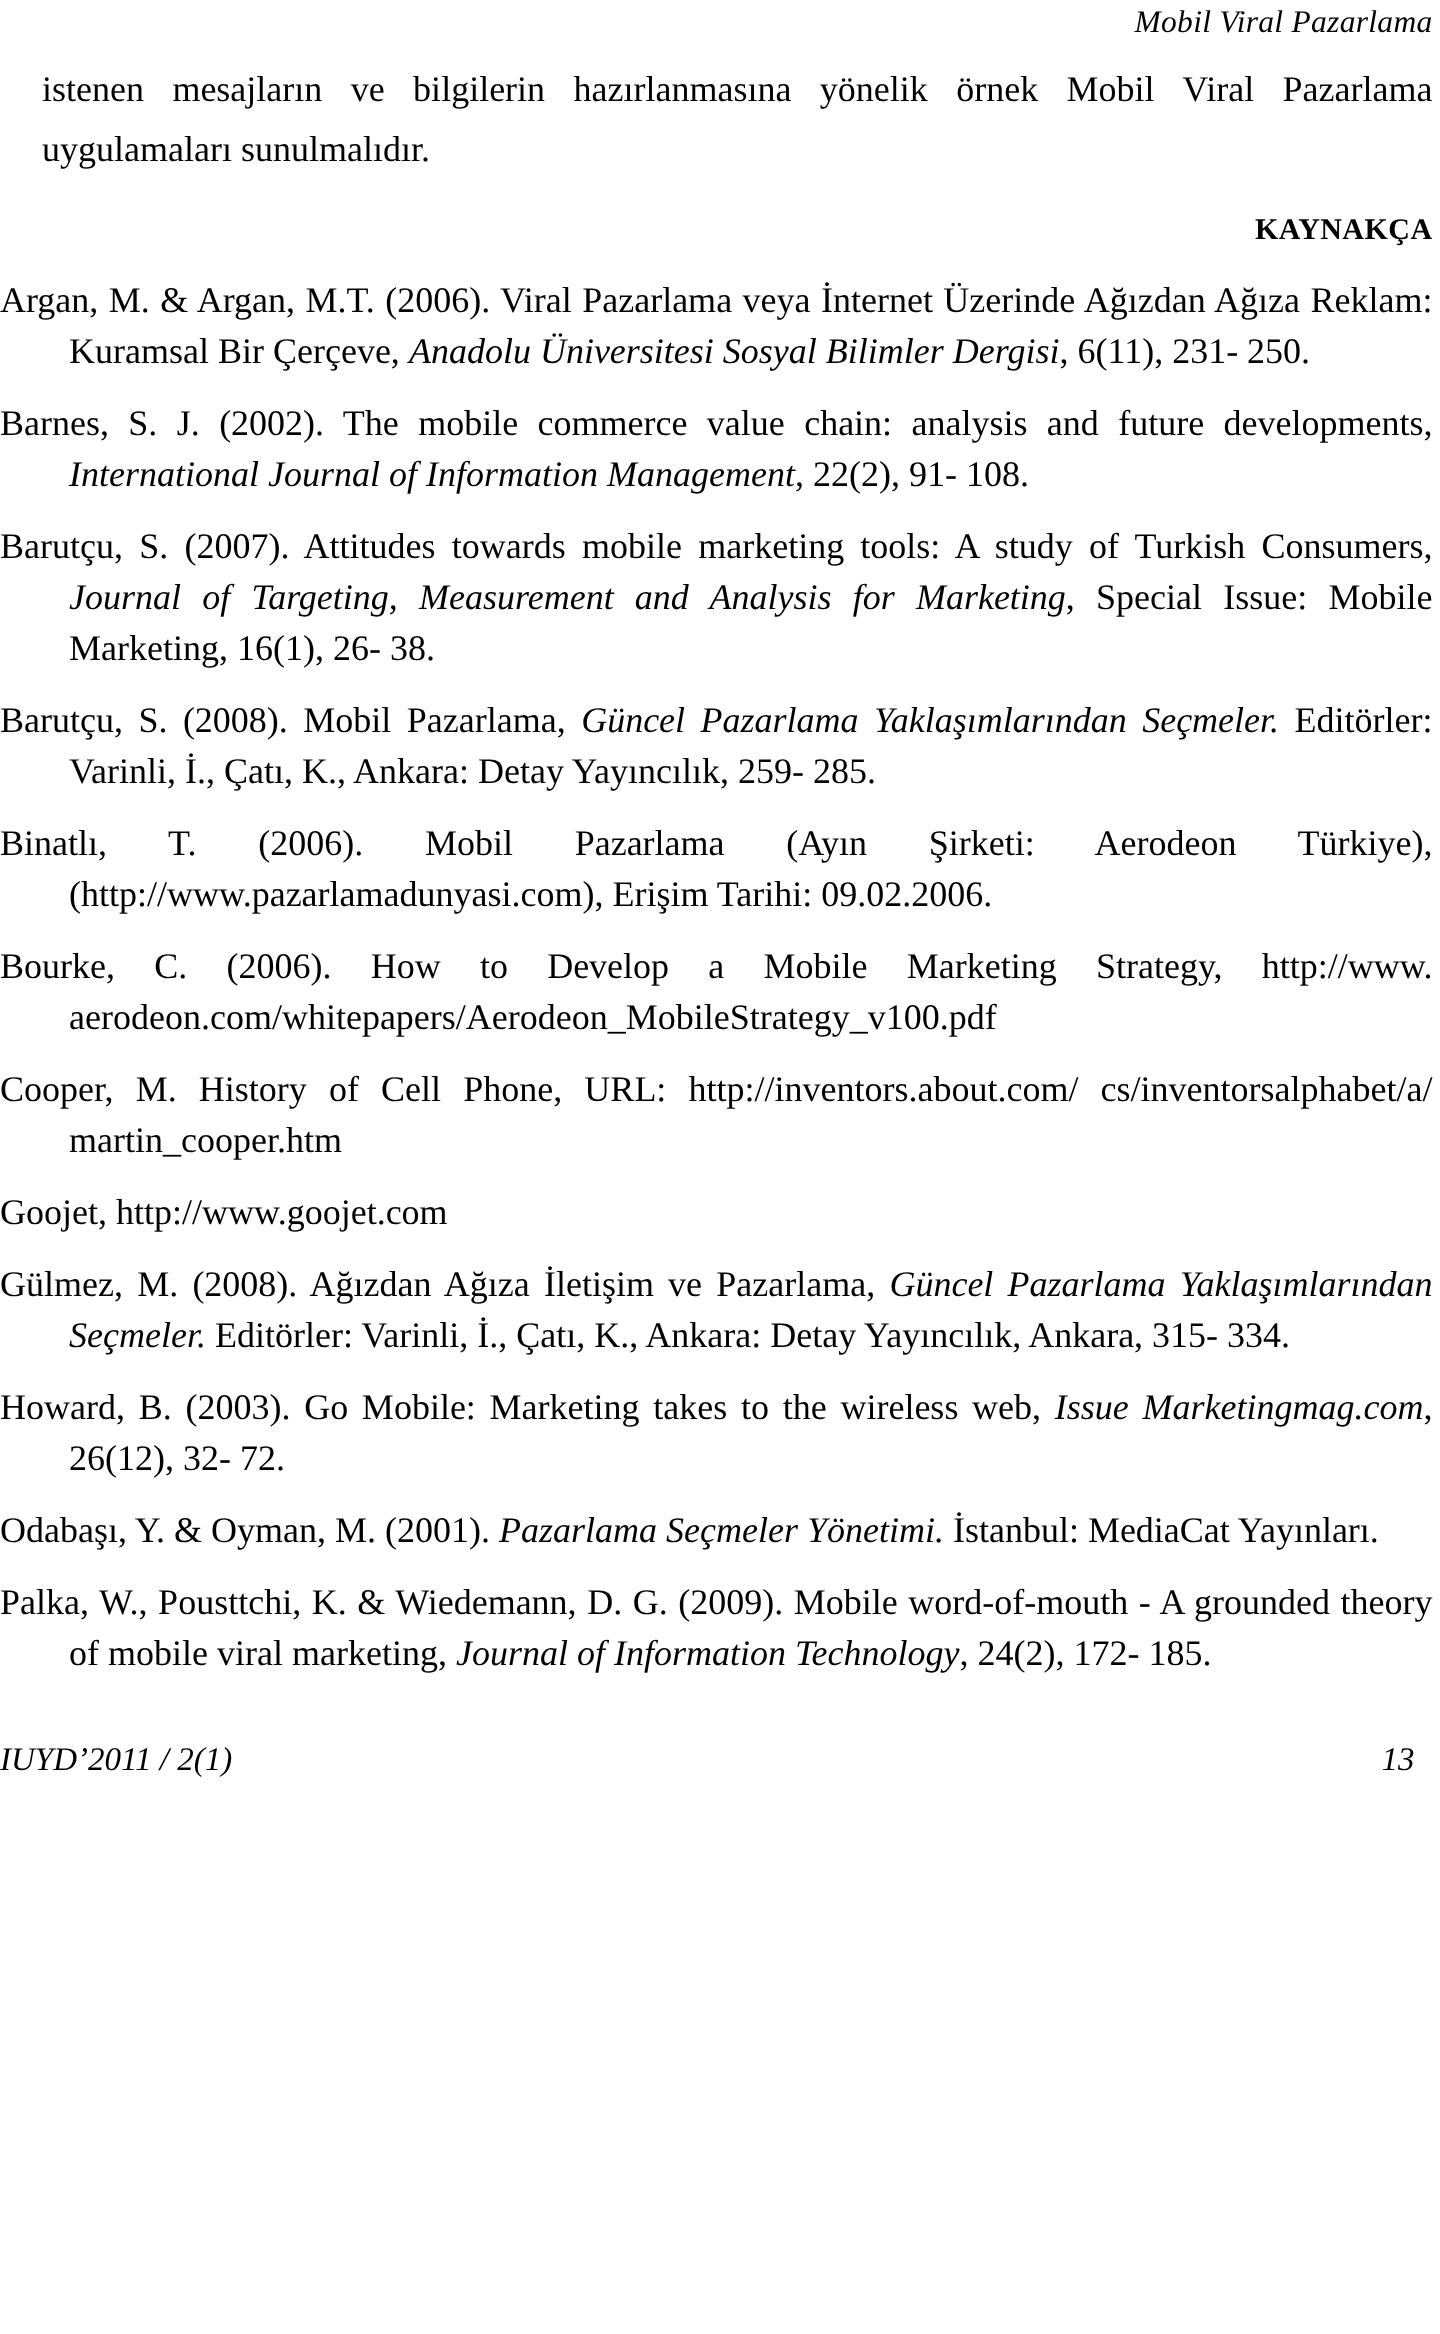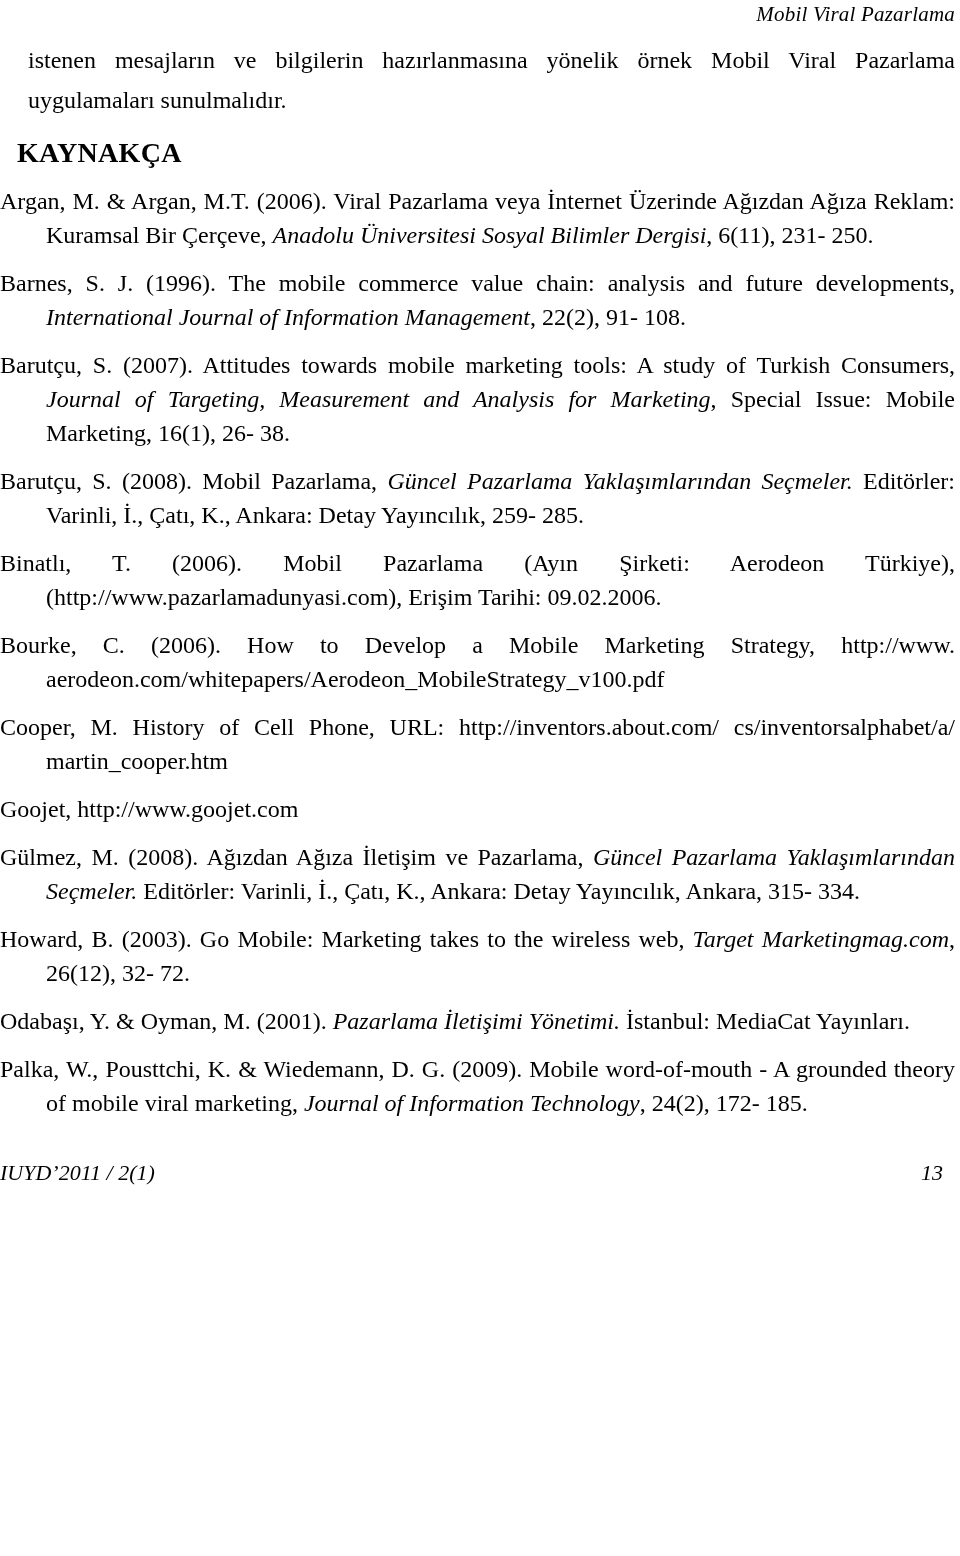--- a/index.html
+++ b/index.html
@@ -50,25 +50,25 @@
     text-justify: inter-word;
     font-size: 24px;
     line-height: 40px;
     margin: 0 0 6px 0;
     hyphens: none;
     padding-left: 28px;
   }
   .para:last-child { margin-bottom: 0; }
 
   h2.section-heading {
-    font-size: 28px;
+    font-size: 20px;
     font-weight: bold;
     line-height: 34px;
     margin: 16px 0 14px 0;
-    text-align: left;
+    text-align: right;
     letter-spacing: 0.3px;
     padding-left: 17px;
   }
 
   
   .ref {
     text-align: justify;
     text-justify: inter-word;
     font-size: 24px;
     line-height: 34px;
@@ -112,30 +112,30 @@
   <div class="running-header">Mobil Viral Pazarlama</div>
 
   <div class="content">
 
     <p class="para">istenen mesajların ve bilgilerin hazırlanmasına yönelik örnek Mobil Viral Pazarlama uygulamaları sunulmalıdır.</p>
 
     <h2 class="section-heading">KAYNAKÇA</h2>
 
     <div>
       <p class="ref"><span>Argan, M. &amp; Argan, M.T. (2006). Viral Pazarlama veya İnternet Üzerinde Ağızdan Ağıza Reklam: Kuramsal Bir Çerçeve, </span><span class="it">Anadolu Üniversitesi Sosyal Bilimler Dergisi</span><span>, 6(11), 231- 250.</span></p>
-      <p class="ref"><span>Barnes, S. J. (1996). The mobile commerce value chain: analysis and future developments, </span><span class="it">International Journal of Information Management</span><span>, 22(2), 91- 108.</span></p>
+      <p class="ref"><span>Barnes, S. J. (2002). The mobile commerce value chain: analysis and future developments, </span><span class="it">International Journal of Information Management</span><span>, 22(2), 91- 108.</span></p>
       <p class="ref"><span>Barutçu, S. (2007). Attitudes towards mobile marketing tools: A study of Turkish Consumers, </span><span class="it">Journal of Targeting, Measurement and Analysis for Marketing</span><span>, Special Issue: Mobile Marketing, 16(1), 26- 38.</span></p>
       <p class="ref"><span>Barutçu, S. (2008). Mobil Pazarlama, </span><span class="it">Güncel Pazarlama Yaklaşımlarından Seçmeler.</span><span> Editörler: Varinli, İ., Çatı, K., Ankara: Detay Yayıncılık, 259- 285.</span></p>
       <p class="ref"><span>Binatlı, T. (2006). Mobil Pazarlama (Ayın Şirketi: Aerodeon Türkiye), (http://www.pazarlamadunyasi.com), Erişim Tarihi: 09.02.2006.</span></p>
       <p class="ref"><span>Bourke, C. (2006). How to Develop a Mobile Marketing Strategy, http://www. aerodeon.com/whitepapers/Aerodeon_MobileStrategy_v100.pdf</span></p>
       <p class="ref"><span>Cooper, M. History of Cell Phone, URL: http://inventors.about.com/ cs/inventorsalphabet/a/ martin_cooper.htm</span></p>
       <p class="ref"><span>Goojet, http://www.goojet.com</span></p>
       <p class="ref"><span>Gülmez, M. (2008). Ağızdan Ağıza İletişim ve Pazarlama, </span><span class="it">Güncel Pazarlama Yaklaşımlarından Seçmeler.</span><span> Editörler: Varinli, İ., Çatı, K., Ankara: Detay Yayıncılık, Ankara, 315- 334.</span></p>
-      <p class="ref"><span>Howard, B. (2003). Go Mobile: Marketing takes to the wireless web, </span><span class="it">Target Marketingmag.com</span><span>, 26(12), 32- 72.</span></p>
-      <p class="ref"><span>Odabaşı, Y. &amp; Oyman, M. (2001). </span><span class="it">Pazarlama İletişimi Yönetimi.</span><span> İstanbul: MediaCat Yayınları.</span></p>
+      <p class="ref"><span>Howard, B. (2003). Go Mobile: Marketing takes to the wireless web, </span><span class="it">Issue Marketingmag.com</span><span>, 26(12), 32- 72.</span></p>
+      <p class="ref"><span>Odabaşı, Y. &amp; Oyman, M. (2001). </span><span class="it">Pazarlama Seçmeler Yönetimi.</span><span> İstanbul: MediaCat Yayınları.</span></p>
       <p class="ref"><span>Palka, W., Pousttchi, K. &amp; Wiedemann, D. G. (2009). Mobile word-of-mouth - A grounded theory of mobile viral marketing,  </span><span class="it">Journal of Information Technology</span><span>, 24(2), 172- 185.</span></p>
     </div>
 
   </div>
 
   <div class="footer">
     <span class="footer-left">IUYD’2011 / 2(1)</span>
     <span class="footer-right">13</span>
   </div>
 

